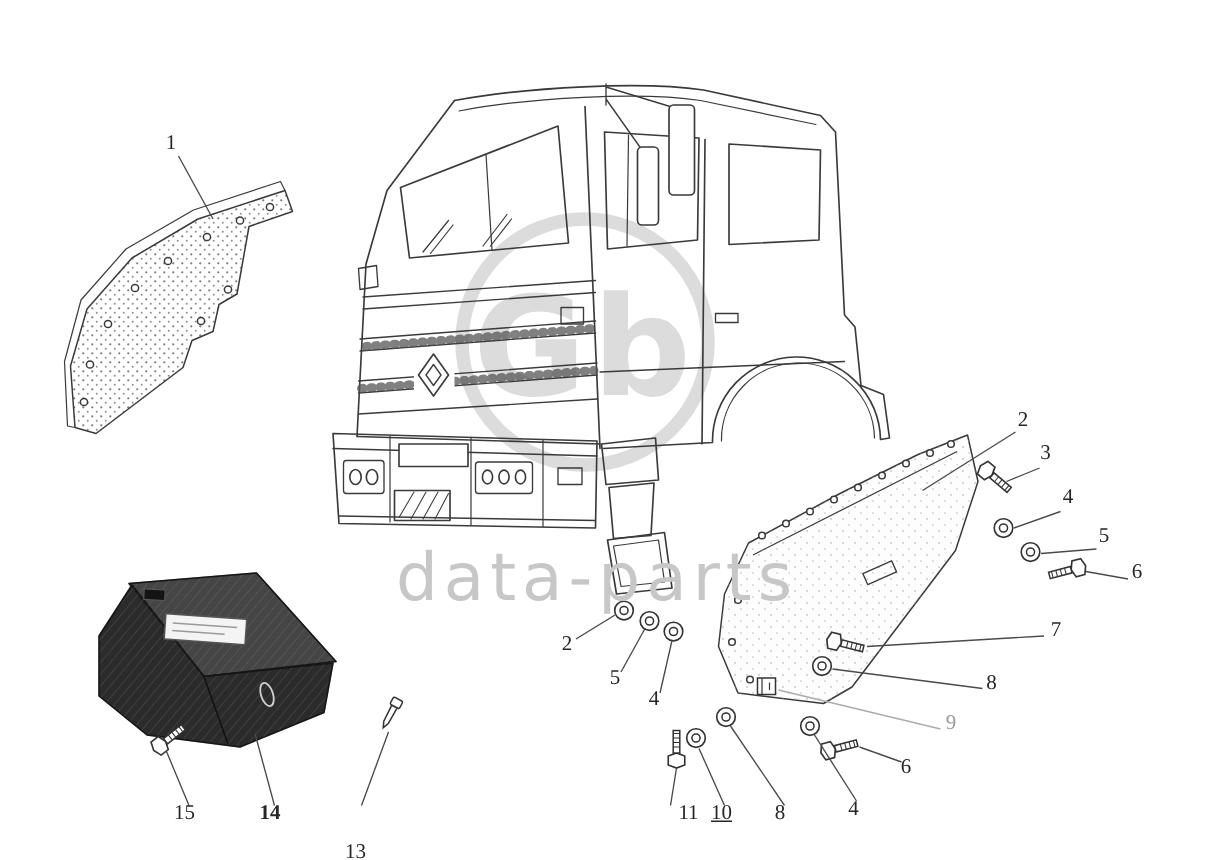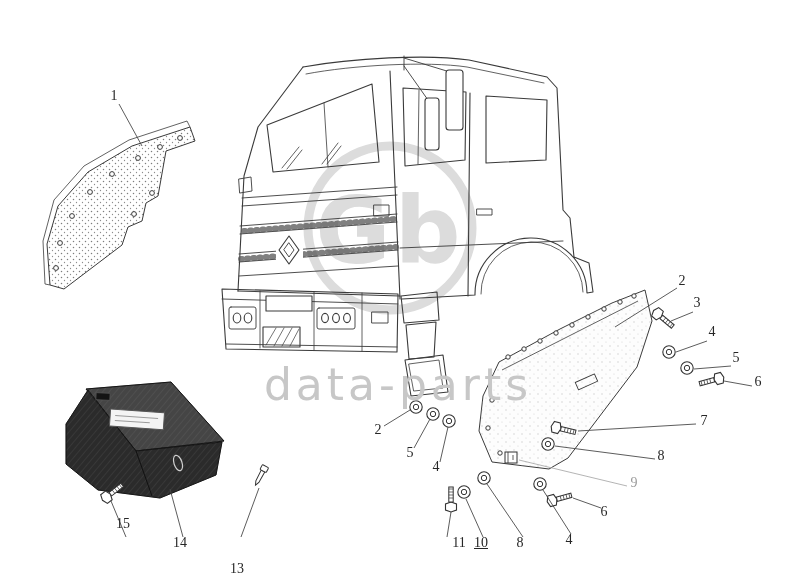--- a/index.html
+++ b/index.html
@@ -246,16 +246,16 @@
       <div class="callout muted" style="left: 634px; top: 483px;">9</div>
       <div class="callout" style="left: 378px; top: 430px;">2</div>
       <div class="callout" style="left: 410px; top: 453px;">5</div>
       <div class="callout" style="left: 436px; top: 467px;">4</div>
       <div class="callout" style="left: 443px; top: 543px; margin-left: 16px;">11</div>
       <div class="callout" style="left: 481px; top: 543px; text-decoration: underline;">10</div>
       <div class="callout" style="left: 520px; top: 543px;">8</div>
       <div class="callout" style="left: 569px; top: 540px;">4</div>
       <div class="callout" style="left: 604px; top: 512px;">6</div>
       <div class="callout" style="left: 237px; top: 569px; font-family: Liberation Serif, serif;">13</div>
-      <div class="callout" style="left: 180px; top: 543px;">14</div>
-      <div class="callout" style="left: 123px; top: 524px;">15</div>
+      <div class="callout" style="left: 180px; top: 543px; font-weight: bold;">14</div>
+      <div class="callout" style="left: 123px; top: 543px;">15</div>
     </div>
 </div>
 
 </body></html>

